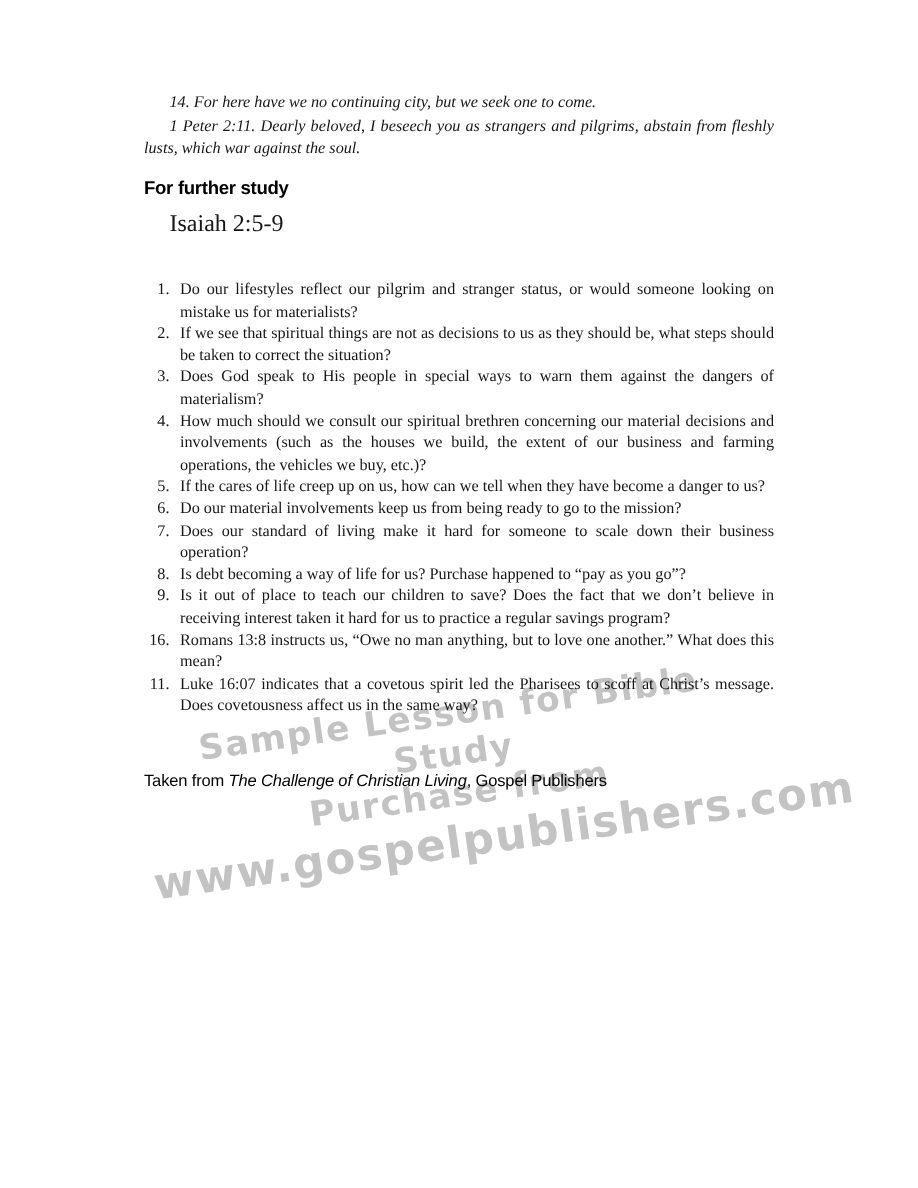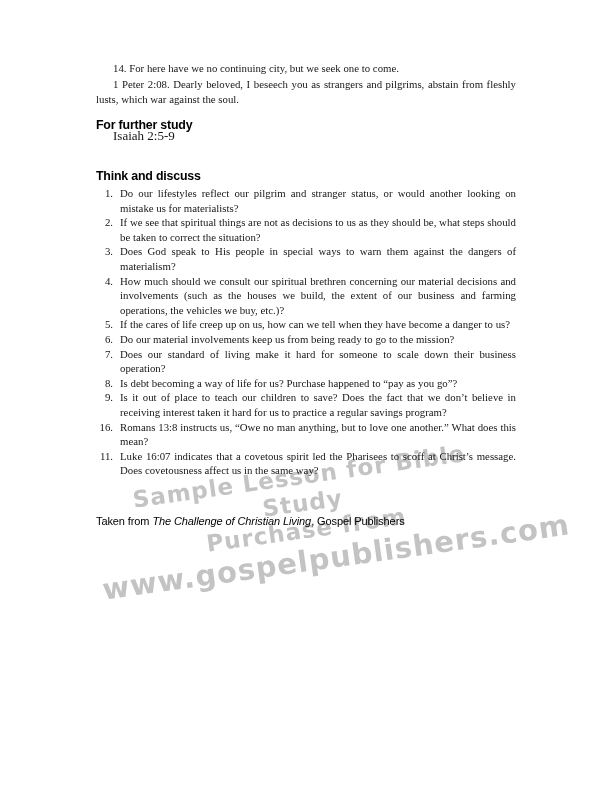--- a/index.html
+++ b/index.html
@@ -24,32 +24,32 @@
     font-weight: bold;
     color: #c3c3c3;
     pointer-events: none;
     z-index: 1;
   }
   .watermark .wm-line1 { font-size: 23px; line-height: 27px; letter-spacing: 1px; }
   .watermark .wm-line2 { font-size: 23px; line-height: 27px; letter-spacing: 1px; }
   .watermark .wm-line3 { font-size: 29px; line-height: 34px; letter-spacing: 1px; }
   
   .abs { position: absolute; left: 96px; width: 420px; z-index: 2; }
-  .scripture { top: 61px; font-size: 10.8px; line-height: 15.5px; text-align: justify; }
+  .scripture { top: 61px; font-size: 10.8px; line-height: 15.5px; text-align: justify; font-style: italic; }
   .scripture p { margin: 0; text-indent: 17px; }
   .heading {
     font-family: "Liberation Sans", sans-serif;
     font-weight: bold;
     font-size: 12.4px;
     letter-spacing: -0.2px;
     color: #000000;
     margin: 0;
   }
   .h-further { top: 118px; }
-  .ref { top: 128px; font-size: 13px; line-height: 15px; padding-left: 17px; box-sizing: border-box; }
+  .ref { top: 142px; font-size: 16px; line-height: 15px; padding-left: 17px; box-sizing: border-box; }
   .h-think { top: 169px; }
   .qlist { top: 186px; font-size: 10.8px; line-height: 14.6px; }
   .qitem { display: flex; }
   .qnum {
     width: 24px; min-width: 24px;
     padding-right: 7px;
     box-sizing: border-box;
     text-align: right;
   }
   .qtext { flex: 1; text-align: justify; hyphens: auto; -webkit-hyphens: auto; }
@@ -68,32 +68,31 @@
 <div class="page">
 
   <div class="watermark">
     <div class="wm-line1">Sample Lesson for Bible Study</div>
     <div class="wm-line2">Purchase from</div>
     <div class="wm-line3">www.gospelpublishers.com</div>
   </div>
 
   <div class="abs scripture">
     <p>14. For here have we no continuing city, but we seek one to come.</p>
-    <p>1 Peter 2:08. Dearly beloved, I beseech you as strangers and pilgrims, abstain from fleshly lusts, which war against the soul.</p>
+    <p>1 Peter 2:11. Dearly beloved, I beseech you as strangers and pilgrims, abstain from fleshly lusts, which war against the soul.</p>
   </div>
 
   <h2 class="abs heading h-further">For further study</h2>
   <div class="abs ref">Isaiah 2:5-9</div>
 
-  <h2 class="abs heading h-think">Think and discuss</h2>
 
   <div class="abs qlist">
     <div class="qitem">
       <span class="qnum">1.</span>
-      <span class="qtext">Do our lifestyles reflect our pilgrim and stranger status, or would another looking on mistake us for materialists?</span>
+      <span class="qtext">Do our lifestyles reflect our pilgrim and stranger status, or would someone looking on mistake us for materialists?</span>
     </div>
     <div class="qitem">
       <span class="qnum">2.</span>
       <span class="qtext">If we see that spiritual things are not as decisions to us as they should be, what steps should be taken to correct the situation?</span>
     </div>
     <div class="qitem">
       <span class="qnum">3.</span>
       <span class="qtext">Does God speak to His people in special ways to warn them against the dangers of materialism?</span>
     </div>
     <div class="qitem">

